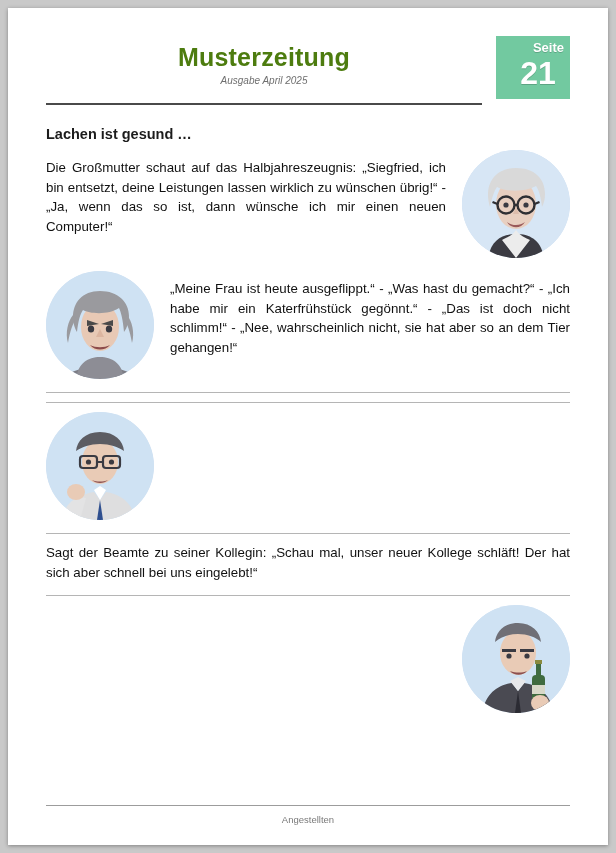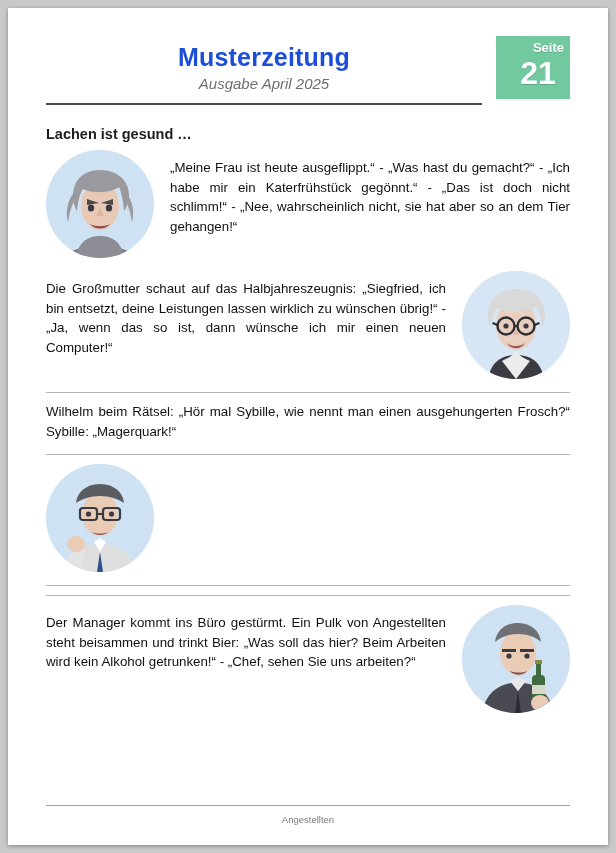--- a/index.html
+++ b/index.html
@@ -39,26 +39,26 @@
   .masthead {
     position: absolute;
     left: 0;
     right: 88px;
     top: 6px;
     text-align: center;
   }
   .masthead-title {
     font-size: 25px;
     font-weight: bold;
-    color: #1d4ed8;
+    color: #4d7c0f;
     letter-spacing: 0.2px;
     line-height: 30px;
   }
   .masthead-sub {
-    font-size: 15px;
+    font-size: 10px;
     font-style: italic;
     color: #6f6f6f;
     margin-top: 3px;
     text-align: center;
   }
   .page-badge {
     position: absolute;
     right: 0;
     top: 0;
     width: 74px;
@@ -170,41 +170,20 @@
       <div class="page-badge">
         <div class="page-badge-label">Seite</div>
         <div class="page-badge-number">21</div>
       </div>
       <div class="rule-top"></div>
     </div>
 
     <div class="section-title">Lachen ist gesund …</div>
 
     <div class="jokes">
-
-      <div class="joke left">
-        <div class="avatar">
-          <svg width="108" height="108" viewBox="0 0 108 108" aria-hidden="true">
-            <circle cx="54" cy="54" r="54" fill="#cfe2f3"></circle>
-            <path d="M54 96c-16 0-30 4-36 10h72c-6-6-20-10-36-10z" fill="#7d7d85"></path>
-            <path d="M30 108c2-16 12-22 24-22s22 6 24 22z" fill="#8d8d95"></path>
-            <ellipse cx="54" cy="56" rx="19" ry="24" fill="#e8c9b5"></ellipse>
-            <path d="M54 20c-18 0-27 12-27 26 0 6 2 12 4 15 1-10 3-18 6-22 7 4 26 5 36-2 2 4 4 12 5 24 3-4 5-10 5-16 0-14-11-25-29-25z" fill="#9a9a9e"></path>
-            <path d="M27 44c-5 6-8 18-5 28 2-12 5-20 8-24z" fill="#9a9a9e"></path>
-            <path d="M81 44c5 6 8 18 5 28-2-12-5-20-8-24z" fill="#9a9a9e"></path>
-            <path d="M41 49l12 4-12 2z" fill="#4a4a4a"></path>
-            <path d="M67 49l-12 4 12 2z" fill="#4a4a4a"></path>
-            <ellipse cx="45" cy="58" rx="3.2" ry="3.6" fill="#3a3a42"></ellipse>
-            <ellipse cx="63" cy="58" rx="3.2" ry="3.6" fill="#3a3a42"></ellipse>
-            <path d="M44 74c6 3 14 3 20 0-5 6-15 6-20 0z" fill="#8c4b4b"></path>
-            <path d="M50 66h8l-4-8z" fill="#dcb5a0"></path>
-          </svg>
-        </div>
-        <div class="joke-text">„Meine Frau ist heute ausgeflippt.“ - „Was hast du gemacht?“ - „Ich habe mir ein Kater­frühstück gegönnt.“ - „Das ist doch nicht schlimm!“ - „Nee, wahrscheinlich nicht, sie hat aber so an dem Tier gehangen!“</div>
-      </div>
 
       <div class="joke right">
         <div class="avatar">
           <svg width="108" height="108" viewBox="0 0 108 108" aria-hidden="true">
             <circle cx="54" cy="54" r="54" fill="#d7e6f5"></circle>
             <path d="M26 108c3-18 14-24 28-24s25 6 28 24z" fill="#3b3b42"></path>
             <path d="M54 80c-4 6-10 8-14 10l14 18 14-18c-4-2-10-4-14-10z" fill="#ececec"></path>
             <ellipse cx="54" cy="54" rx="20" ry="25" fill="#e8cfc0"></ellipse>
             <path d="M54 18c-19 0-28 12-28 27 0 5 1 9 2 12 2-9 4-16 7-20 9 5 29 5 39-1 3 4 5 12 6 21 2-4 3-8 3-13 0-15-10-26-29-26z" fill="#d9d9d9"></path>
             <ellipse cx="44" cy="55" rx="8.5" ry="8.5" fill="none" stroke="#2f2f33" stroke-width="2.4"></ellipse>
@@ -214,25 +193,43 @@
             <path d="M72.5 54l5-2" stroke="#2f2f33" stroke-width="2.2"></path>
             <circle cx="44" cy="55" r="2.6" fill="#3a3a42"></circle>
             <circle cx="64" cy="55" r="2.6" fill="#3a3a42"></circle>
             <path d="M45 72c5 4 13 4 18 0-4 7-14 7-18 0z" fill="#9a5a5a"></path>
             <path d="M51 64h6l-3-7z" fill="#dcbcab"></path>
           </svg>
         </div>
         <div class="joke-text">Die Großmutter schaut auf das Halbjahres­zeugnis: „Siegfried, ich bin entsetzt, deine Leistungen lassen wirklich zu wünschen üb­rig!“ - „Ja, wenn das so ist, dann wünsche ich mir einen neuen Computer!“</div>
       </div>
 
-      <div class="divider"></div>
-
-      <div class="joke none">
-        <div class="joke-text">Wilhelm beim Rätsel: „Hör mal Sybille, wie nennt man einen aus­gehungerten Frosch?“ Sybille: „Magerquark!“</div>
-      </div>
+      <div class="joke left">
+        <div class="avatar">
+          <svg width="108" height="108" viewBox="0 0 108 108" aria-hidden="true">
+            <circle cx="54" cy="54" r="54" fill="#cfe2f3"></circle>
+            <path d="M54 96c-16 0-30 4-36 10h72c-6-6-20-10-36-10z" fill="#7d7d85"></path>
+            <path d="M30 108c2-16 12-22 24-22s22 6 24 22z" fill="#8d8d95"></path>
+            <ellipse cx="54" cy="56" rx="19" ry="24" fill="#e8c9b5"></ellipse>
+            <path d="M54 20c-18 0-27 12-27 26 0 6 2 12 4 15 1-10 3-18 6-22 7 4 26 5 36-2 2 4 4 12 5 24 3-4 5-10 5-16 0-14-11-25-29-25z" fill="#9a9a9e"></path>
+            <path d="M27 44c-5 6-8 18-5 28 2-12 5-20 8-24z" fill="#9a9a9e"></path>
+            <path d="M81 44c5 6 8 18 5 28-2-12-5-20-8-24z" fill="#9a9a9e"></path>
+            <path d="M41 49l12 4-12 2z" fill="#4a4a4a"></path>
+            <path d="M67 49l-12 4 12 2z" fill="#4a4a4a"></path>
+            <ellipse cx="45" cy="58" rx="3.2" ry="3.6" fill="#3a3a42"></ellipse>
+            <ellipse cx="63" cy="58" rx="3.2" ry="3.6" fill="#3a3a42"></ellipse>
+            <path d="M44 74c6 3 14 3 20 0-5 6-15 6-20 0z" fill="#8c4b4b"></path>
+            <path d="M50 66h8l-4-8z" fill="#dcb5a0"></path>
+          </svg>
+        </div>
+        <div class="joke-text">„Meine Frau ist heute ausgeflippt.“ - „Was hast du gemacht?“ - „Ich habe mir ein Kater­frühstück gegönnt.“ - „Das ist doch nicht schlimm!“ - „Nee, wahrscheinlich nicht, sie hat aber so an dem Tier gehangen!“</div>
+      </div>
+
+      <div class="divider"></div>
+
 
       <div class="divider"></div>
 
       <div class="joke left">
         <div class="avatar">
           <svg width="108" height="108" viewBox="0 0 108 108" aria-hidden="true">
             <circle cx="54" cy="54" r="54" fill="#cfe2f3"></circle>
             <path d="M18 108c4-18 16-26 30-28l6 8 6-8c14 2 26 10 30 28z" fill="#dededf"></path>
             <path d="M48 78l6 10 6-10-6-4z" fill="#ffffff"></path>
             <path d="M54 88l-3 20h6z" fill="#2f4f8f"></path>
@@ -245,20 +242,23 @@
             <circle cx="65.5" cy="50" r="2.6" fill="#3a3a42"></circle>
             <path d="M46 68c5 2 11 2 16 0-4 4-12 4-16 0z" fill="#8c5050"></path>
             <path d="M20 96c6-10 14-12 20-10l-6 22z" fill="#e3e3e4"></path>
             <ellipse cx="30" cy="80" rx="9" ry="8" fill="#e9cbb6"></ellipse>
           </svg>
         </div>
       </div>
 
       <div class="divider"></div>
 
+      <div class="joke none">
+        <div class="joke-text">Sagt der Beamte zu seiner Kollegin: „Schau mal, unser neuer Kol­lege schläft! Der hat sich aber schnell bei uns eingelebt!“</div>
+      </div>
 
       <div class="divider"></div>
 
       <div class="joke right">
         <div class="avatar">
           <svg width="108" height="108" viewBox="0 0 108 108" aria-hidden="true">
             <circle cx="54" cy="54" r="54" fill="#cfe2f3"></circle>
             <path d="M20 108c4-20 16-28 30-30l6 8 6-8c14 2 26 10 30 30z" fill="#4a4a52"></path>
             <path d="M48 76l8 10 8-10-8-4z" fill="#e8e8ea"></path>
             <path d="M56 86l-3 22h6z" fill="#2b2b33"></path>
@@ -269,21 +269,20 @@
             <circle cx="47" cy="51" r="2.6" fill="#3a3a42"></circle>
             <circle cx="65" cy="51" r="2.6" fill="#3a3a42"></circle>
             <path d="M48 66c6 2 12 2 17 0-4 5-13 5-17 0z" fill="#8c5050"></path>
             <rect x="70" y="70" width="13" height="28" rx="4" fill="#3f6b3f"></rect>
             <rect x="74" y="58" width="5" height="14" fill="#3f6b3f"></rect>
             <rect x="73" y="55" width="7" height="4" fill="#8a8a3f"></rect>
             <rect x="70" y="80" width="13" height="9" fill="#d8d8c8"></rect>
             <ellipse cx="78" cy="98" rx="9" ry="8" fill="#e9cbb6"></ellipse>
           </svg>
         </div>
-        <div class="joke-text">Der Manager kommt ins Büro gestürmt. Ein Pulk von Angestellten steht beisammen und trinkt Bier: „Was soll das hier? Beim Arbeiten wird kein Alkohol getrunken!“ - „Chef, sehen Sie uns arbeiten?“</div>
       </div>
 
     </div>
   </div>
 
   <div class="footer">
     <div class="footer-rule"></div>
     <div class="footer-text">Angestellten</div>
   </div>
 </div>

